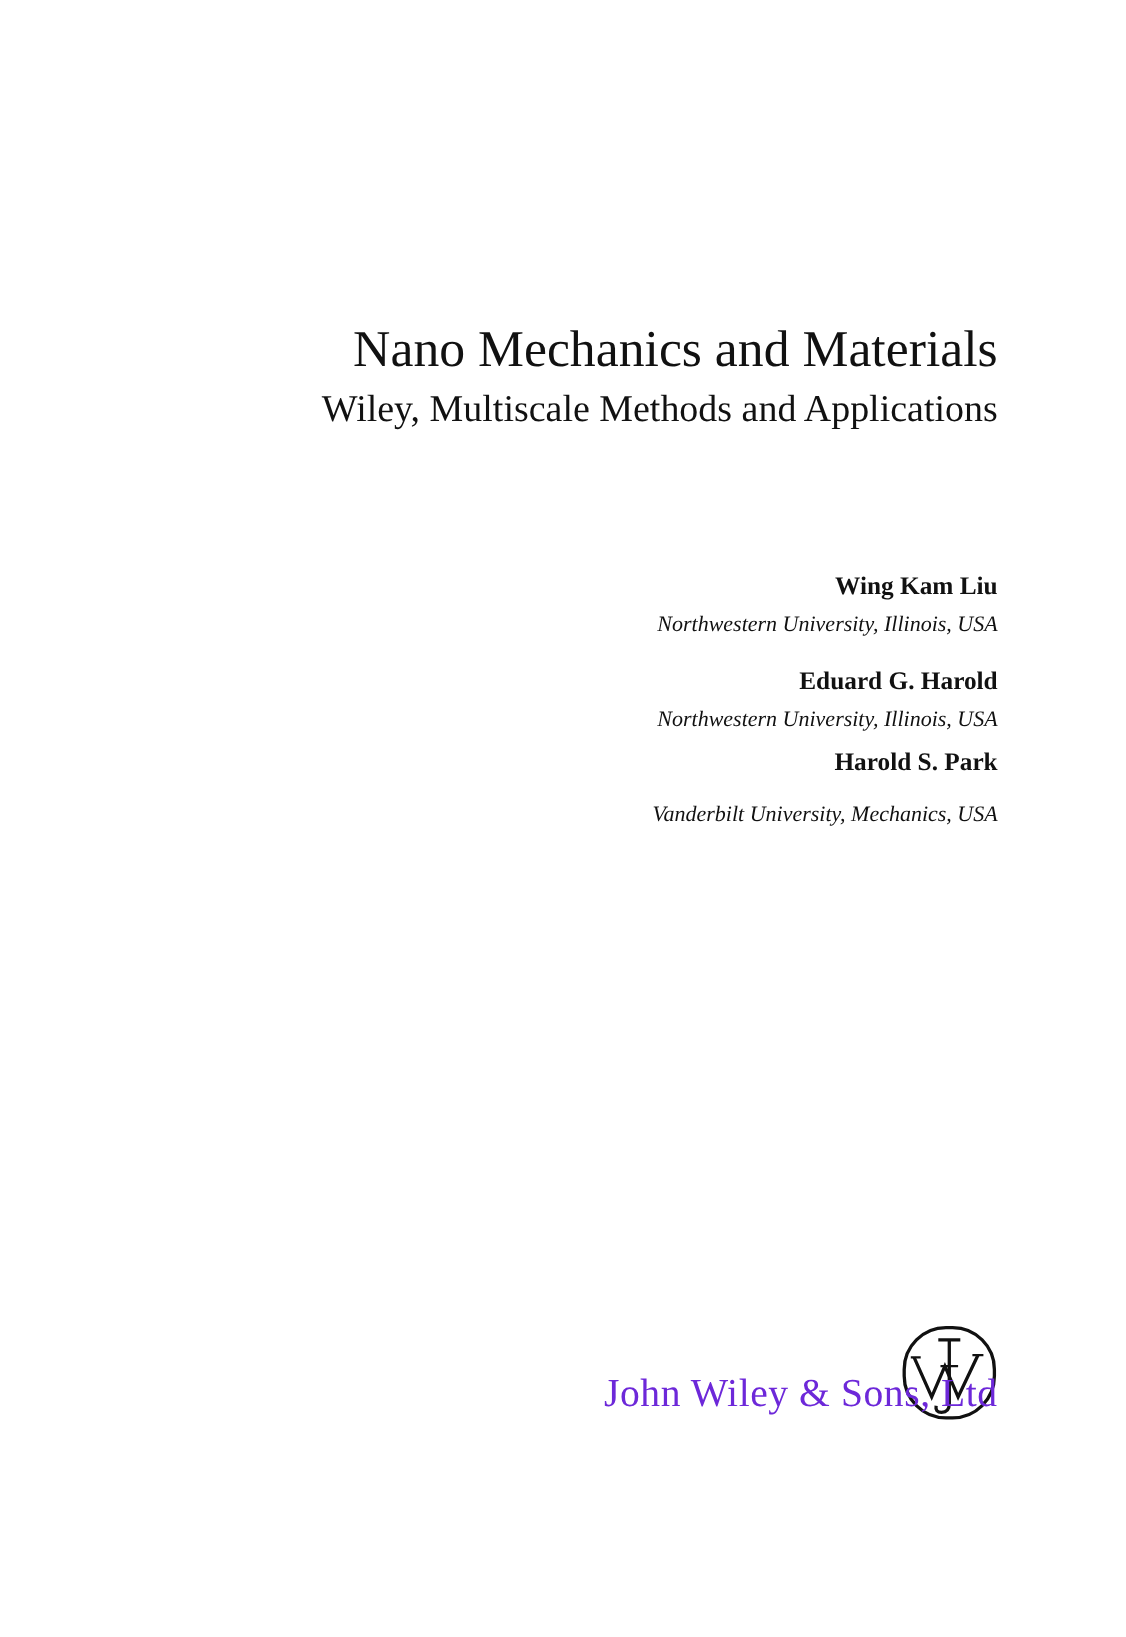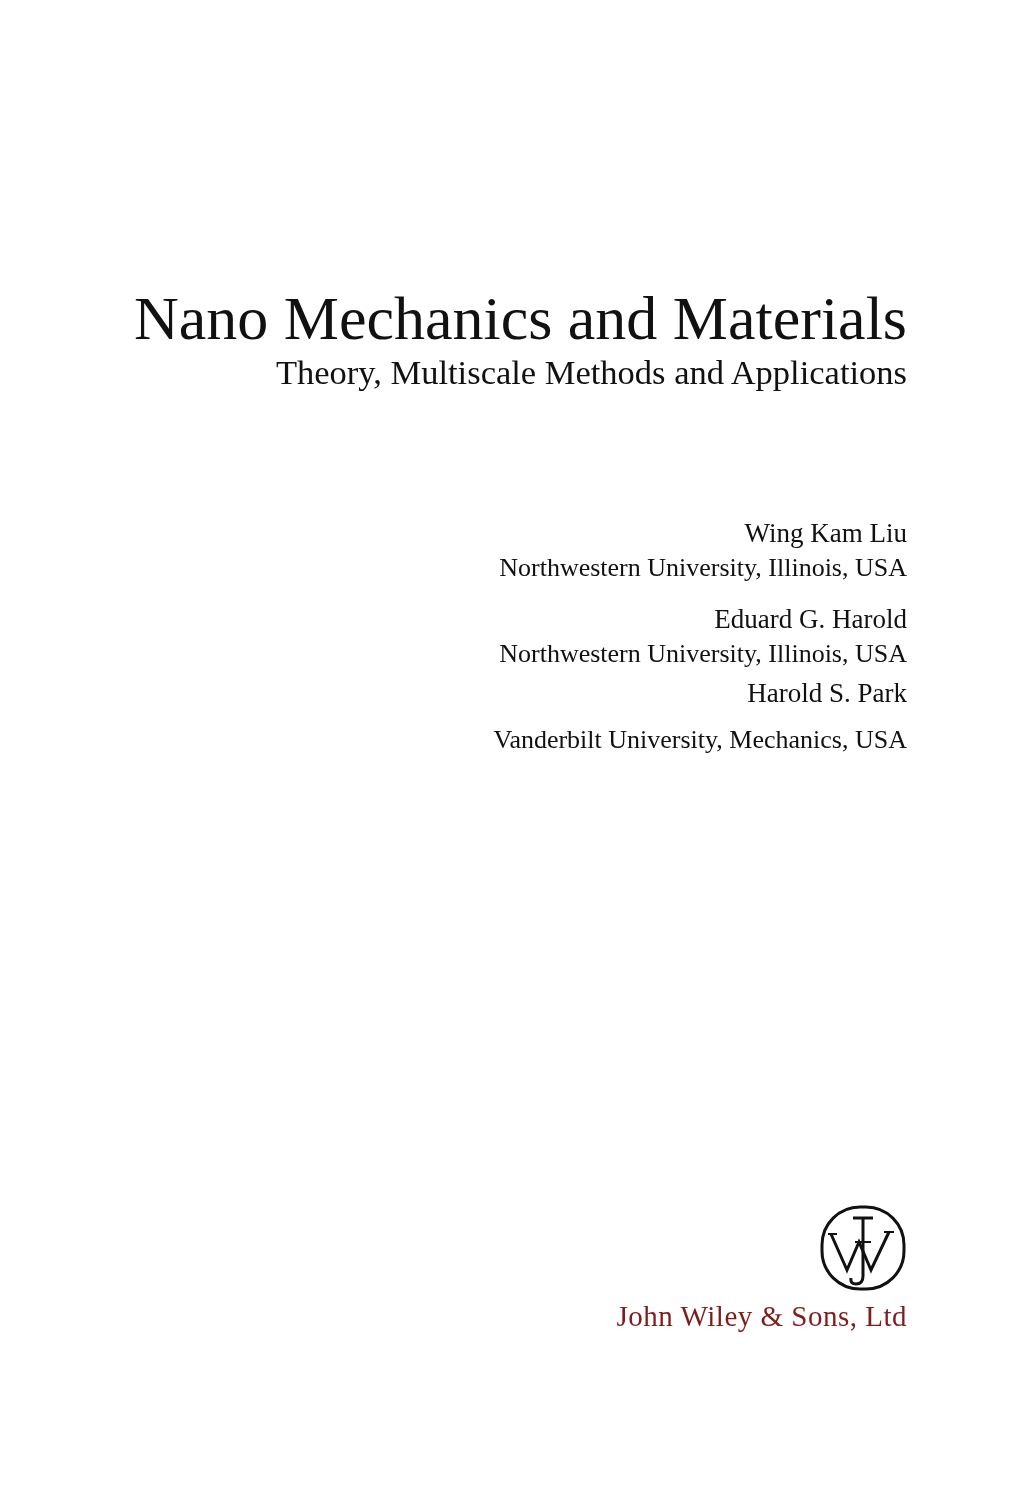--- a/index.html
+++ b/index.html
@@ -1,29 +1,29 @@
 <!DOCTYPE html>
 <html><head>
 <meta charset="utf-8">
 <style>
   html, body { margin:0; padding:0; background:#ffffff; }
   body { width:1024px; height:1488px; position:relative; overflow:hidden; font-family:"Liberation Serif", serif; color:#111; }
   .right { position:absolute; right:117px; text-align:right; white-space:nowrap; }
-  .title { top:292px; font-size:62px; line-height:52px; }
+  .title { top:292px; font-size:47px; line-height:52px; }
   .subtitle { top:352px; font-size:34.5px; line-height:40px; }
-  .author { font-weight:normal; font-size:27px; line-height:26px; }
-  .affil { font-size:26px; line-height:26px; }
+  .author { font-weight:bold; font-size:23px; line-height:26px; }
+  .affil { font-style:italic; font-size:20px; line-height:26px; }
   .logo { position:absolute; left:819px; top:1204px; width:88px; height:88px; }
-  .publisher { top:1298px; font-size:29px; line-height:36px; letter-spacing:0.5px; color:#7f1d1d; }
+  .publisher { top:1248px; font-size:36px; line-height:36px; letter-spacing:0.5px; color:#6d28d9; }
 </style>
 </head>
 <body>
 
 <div class="right title">Nano Mechanics and Materials</div>
-<div class="right subtitle">Theory, Multiscale Methods and Applications</div>
+<div class="right subtitle">Wiley, Multiscale Methods and Applications</div>
 
 <div class="right author" style="top:520px">Wing Kam Liu</div>
 <div class="right affil" style="top:555px">Northwestern University, Illinois, USA</div>
 
 <div class="right author" style="top:606px">Eduard G. Harold</div>
 <div class="right affil" style="top:641px">Northwestern University, Illinois, USA</div>
 
 <div class="right author" style="top:680px">Harold S. Park</div>
 <div class="right affil" style="top:727px">Vanderbilt University, Mechanics, USA</div>
 

